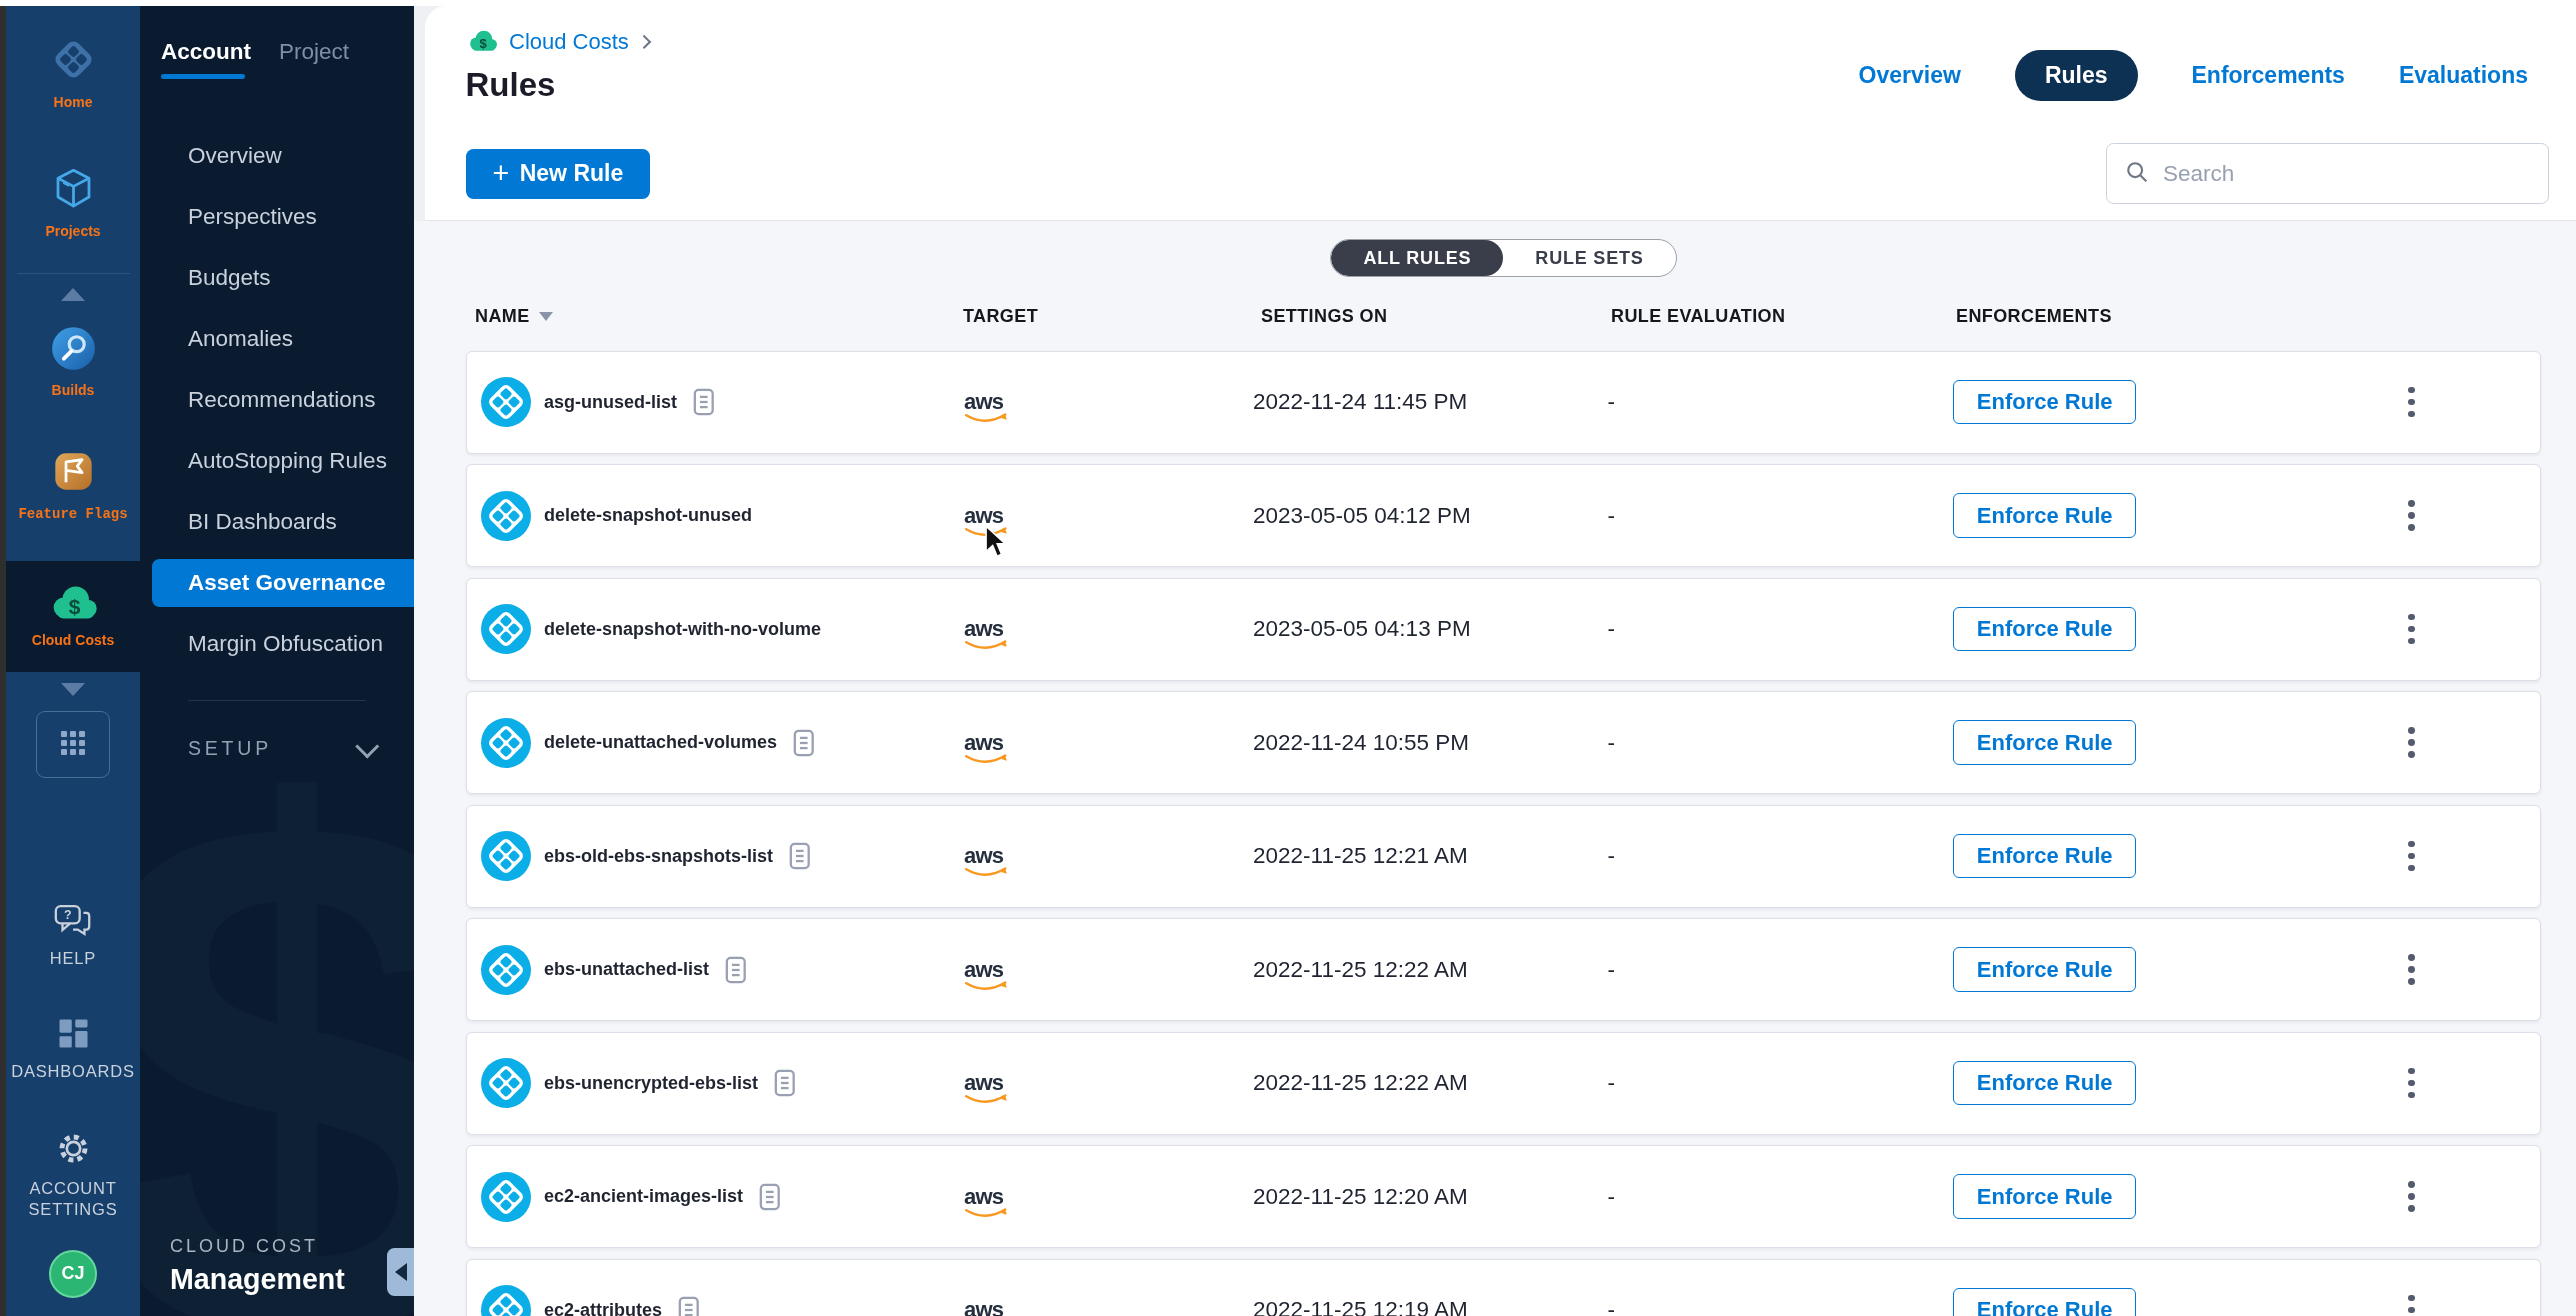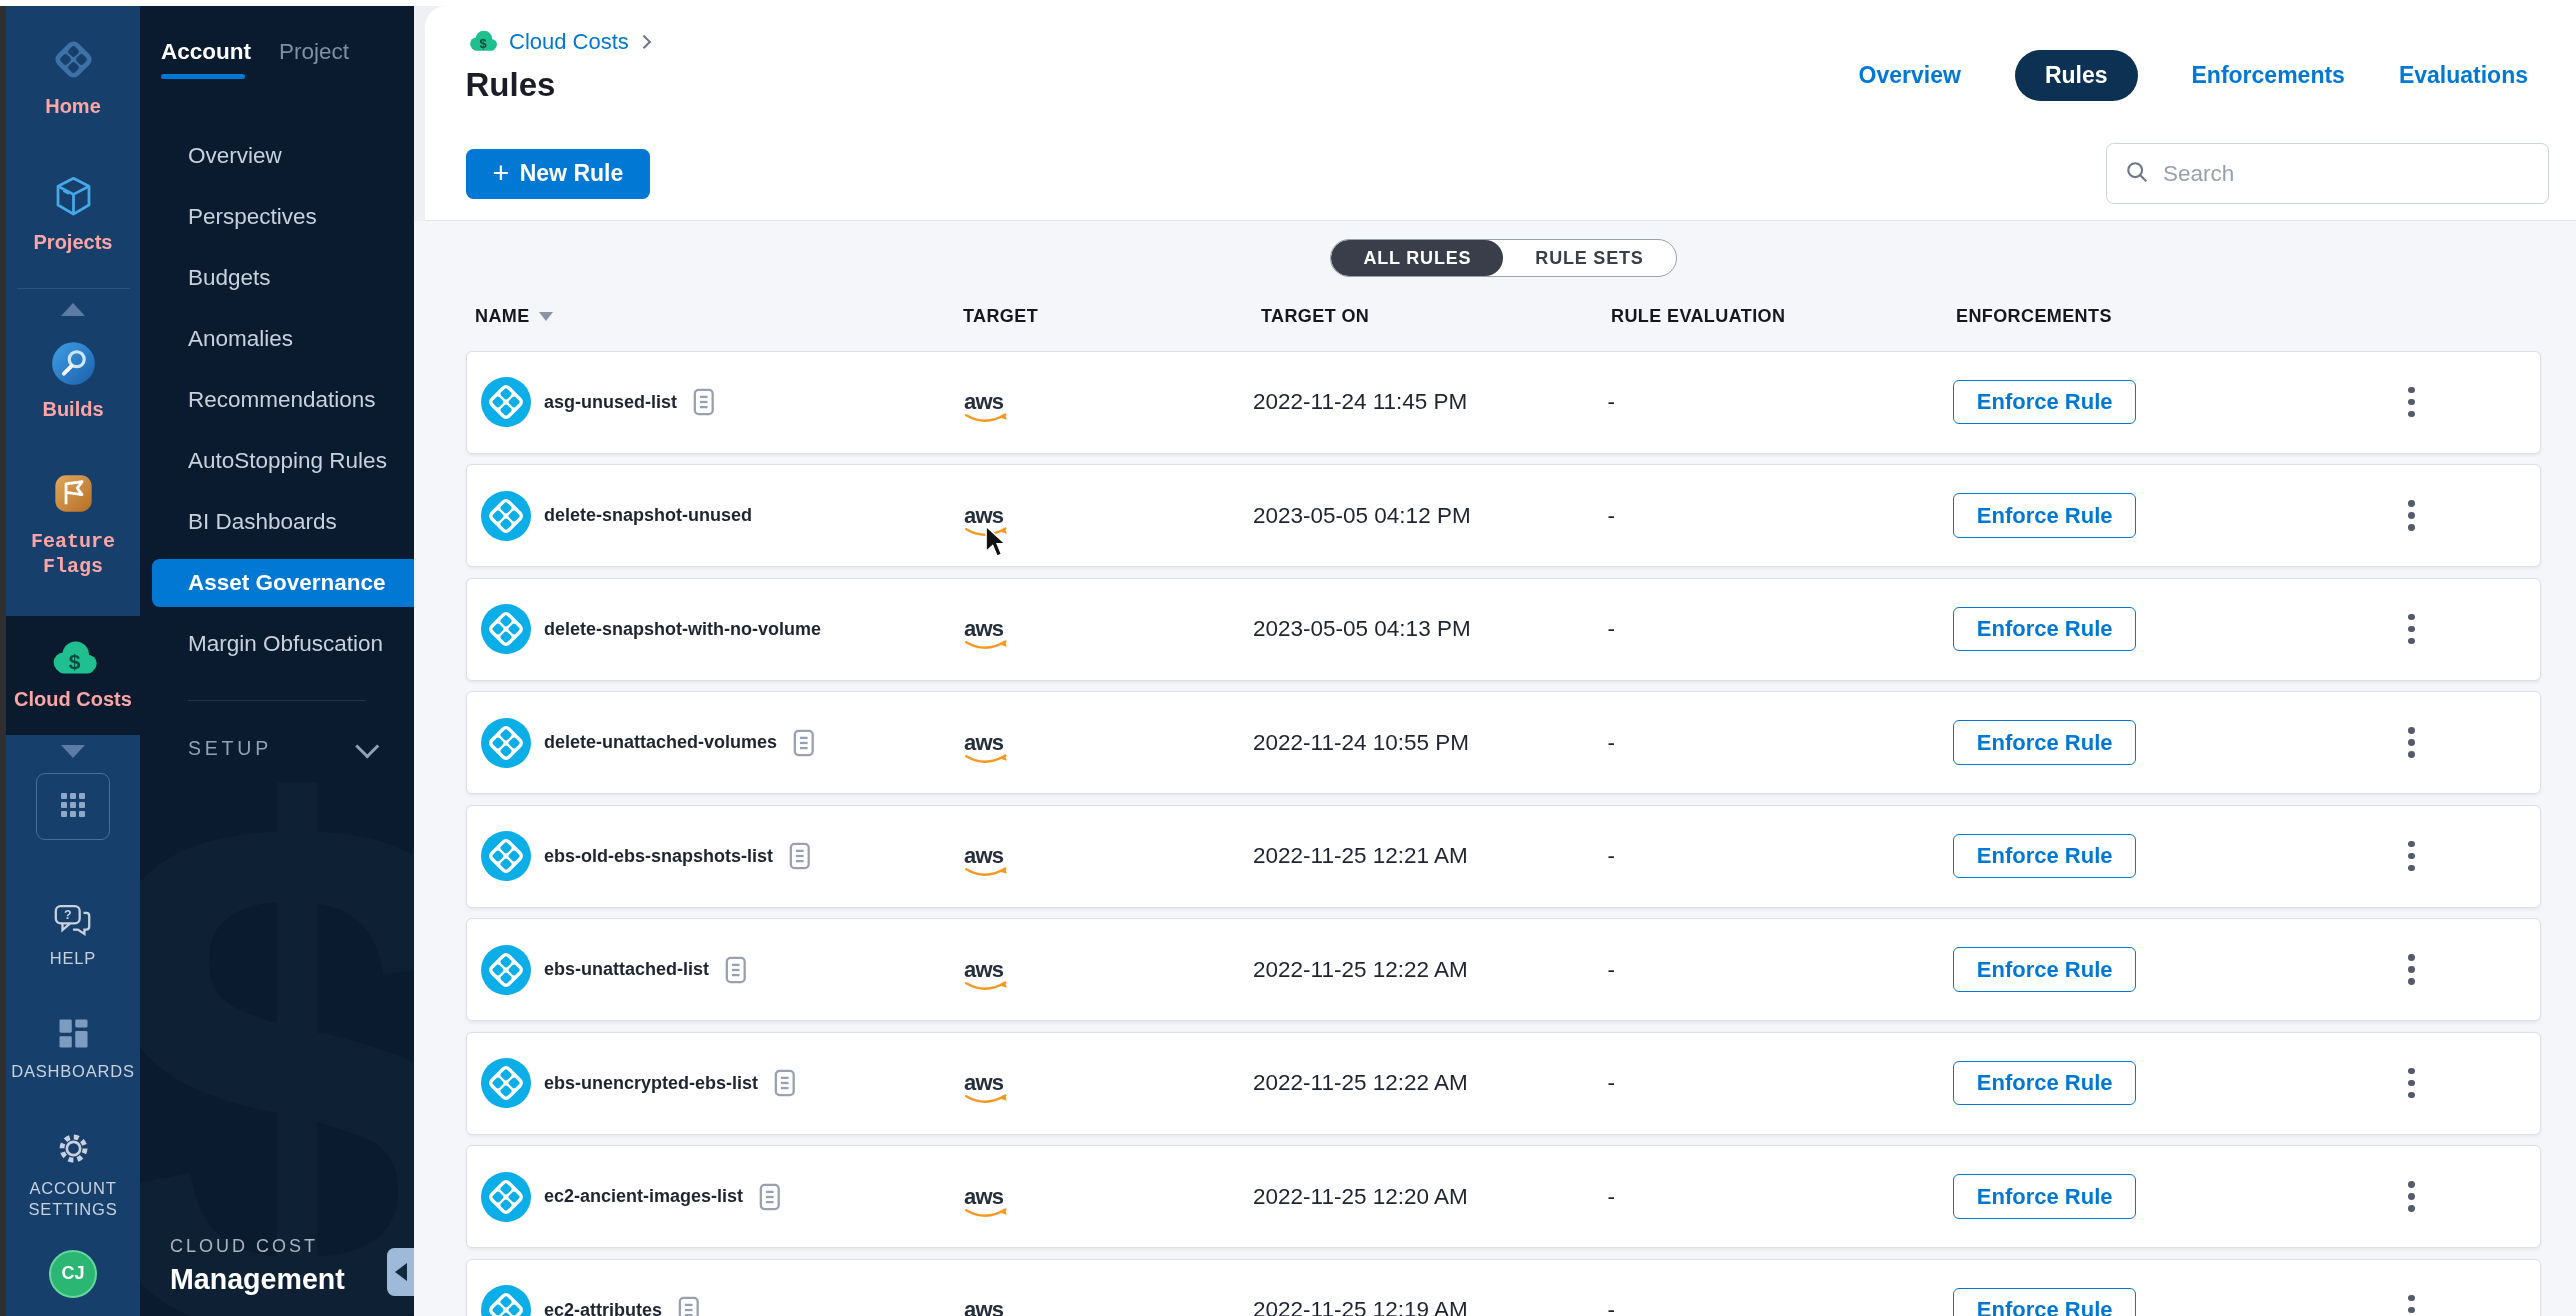--- a/index.html
+++ b/index.html
@@ -4,21 +4,21 @@
 <style>
   html,body{margin:0;padding:0;background:#ffffff;font-family:"Liberation Sans",sans-serif;}
   .screen{position:relative;width:2576px;height:1317px;overflow:hidden;background:#ffffff;}
   .top-strip{position:absolute;top:0;left:0;width:100%;height:6px;background:#ffffff;z-index:30;}
   .cols{position:absolute;top:6px;left:0;right:0;bottom:0;display:flex;}
   .edge-strip{width:6px;background:#2f2f2f;flex:0 0 auto;}
 
   
   .rail{width:134px;flex:0 0 auto;background:#173F6B;display:flex;flex-direction:column;align-items:center;position:relative;}
   .rail-item{display:flex;flex-direction:column;align-items:center;gap:7.5px;cursor:pointer;width:100%;padding:7.5px 0;}
-  .rail-item .rlabel{color:#fca5a5;font-size:20px;font-weight:700;text-align:center;line-height:1.25;}
+  .rail-item .rlabel{color:#f97316;font-size:14px;font-weight:700;text-align:center;line-height:1.25;}
   .rail-divider{width:113px;border-top:1.5px solid #2B5580;margin:25.5px 0 7.5px 0;}
   .caret{width:0;height:0;border-left:12px solid transparent;border-right:12px solid transparent;margin:6px 0;cursor:pointer;}
   .caret-up{border-bottom:13.5px solid #5D7CA3;}
   .caret-down{border-top:13.5px solid #5D7CA3;}
   .module-active{background:#0A1B30;padding:22.5px 0;}
   .apps-btn{margin-top:9px;width:72px;height:65px;border:1.5px solid #4A6E96;border-radius:9px;display:flex;align-items:center;justify-content:center;cursor:pointer;}
   .rail-spacer{flex:1 1 auto;}
   .rail-bottom{display:flex;flex-direction:column;align-items:center;gap:6px;padding-bottom:19.5px;}
   .rail-bottom .rail-item{padding:4.5px 0;}
   .rail-bottom .rlabel{font-size:16.5px;font-weight:400;color:#C9D2DC;letter-spacing:0.8px;}
@@ -317,21 +317,21 @@
             <span class="seg light">RULE SETS</span>
           </div>
         </div>
 
         <div class="grid thead">
           <div class="th">
             <span>NAME</span>
             <span class="sort-caret"></span>
           </div>
           <div class="th">TARGET</div>
-          <div class="th">TARGET ON</div>
+          <div class="th">SETTINGS ON</div>
           <div class="th">RULE EVALUATION</div>
           <div class="th">ENFORCEMENTS</div>
           <div></div>
         </div>
 
         <div class="rows">
 
           <div class="grid card">
             <div class="cell-name">
               <svg class="rowlogo" viewBox="0 0 44 44">

